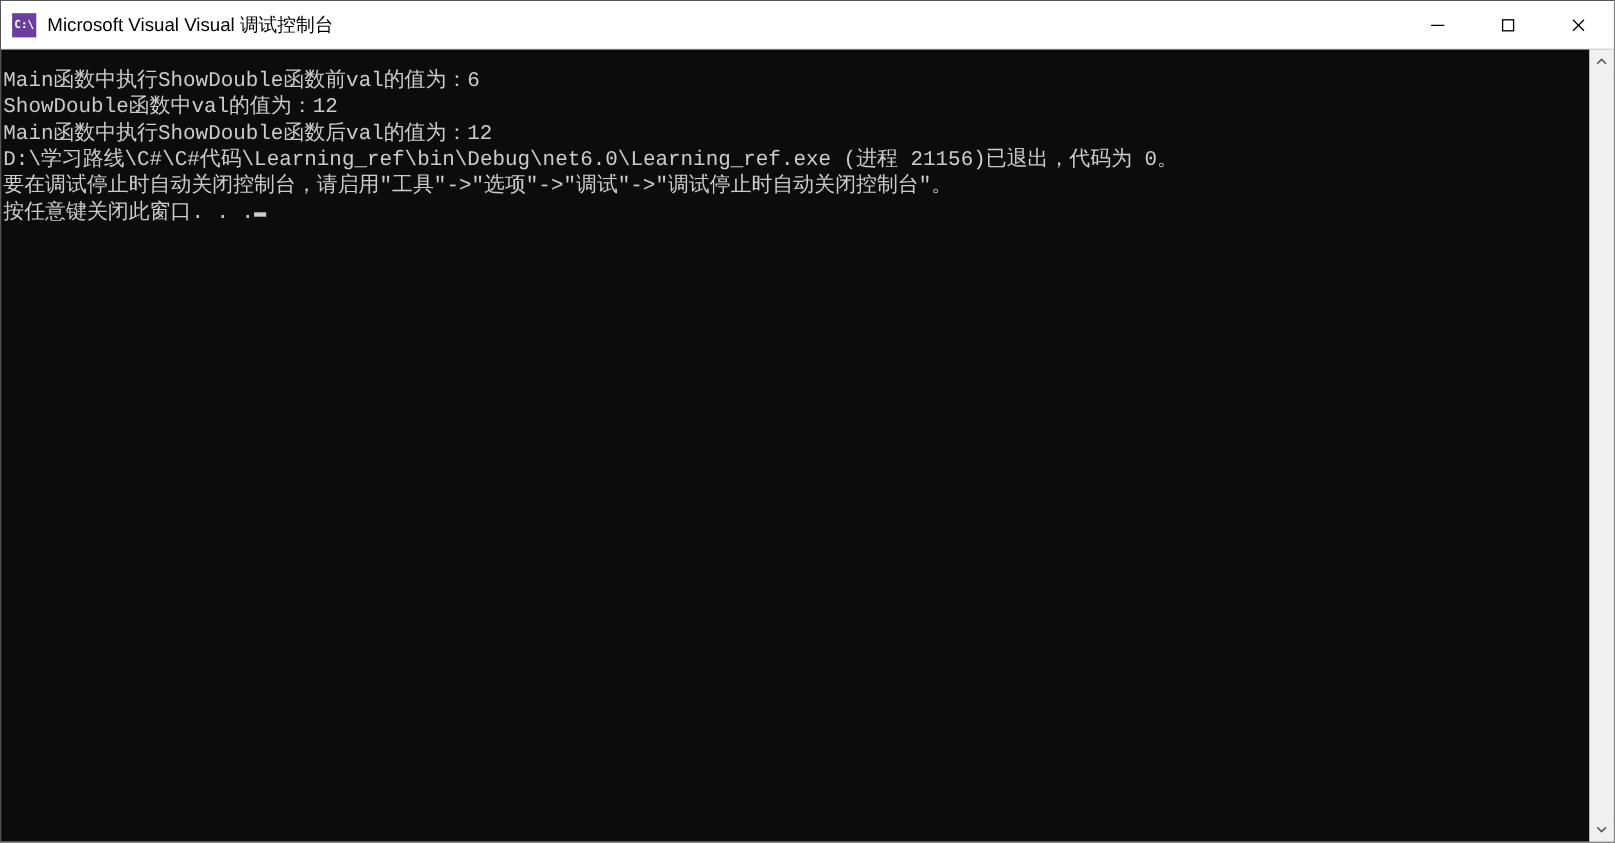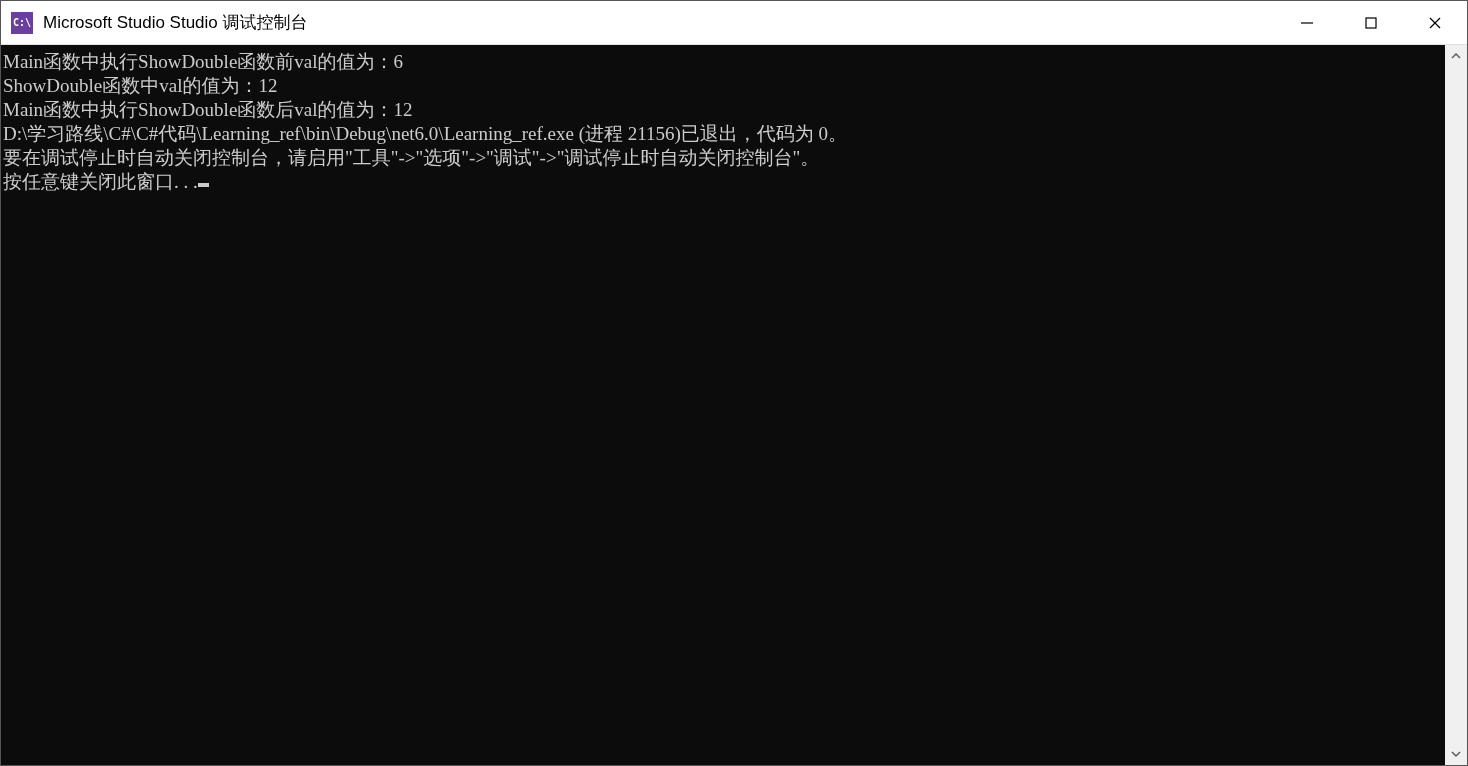--- a/index.html
+++ b/index.html
@@ -66,22 +66,22 @@
       height: 14px;
     }
     .console-area {
       flex: 1;
       display: flex;
       background: #0c0c0c;
       position: relative;
     }
     .console-content {
       flex: 1;
-      padding: 5px 2px;
-      font-family: Liberation Serif, serif;
+      padding: 16px 2px;
+      font-family: Liberation Mono, monospace;
       font-size: 19px;
       line-height: 24px;
       color: #cccccc;
       white-space: pre;
       overflow: hidden;
     }
     .console-line {
       display: block;
     }
     .cursor {
@@ -118,21 +118,21 @@
     }
   </style>
 </head>
 <body>
 
 <div class="window">
   <div class="titlebar">
     <div class="app-icon">
       <span>C:\</span>
     </div>
-    <div class="title-text">Microsoft Studio Studio 调试控制台</div>
+    <div class="title-text">Microsoft Visual Visual 调试控制台</div>
     <div class="window-controls">
       <button class="win-btn">
         <svg viewBox="0 0 14 14">
           <line x1="1" y1="7" x2="13" y2="7" stroke="#000" stroke-width="1.2"></line>
         </svg>
       </button>
       <button class="win-btn">
         <svg viewBox="0 0 14 14">
           <rect x="2" y="2" width="10" height="10" fill="none" stroke="#000" stroke-width="1.2"></rect>
         </svg>

